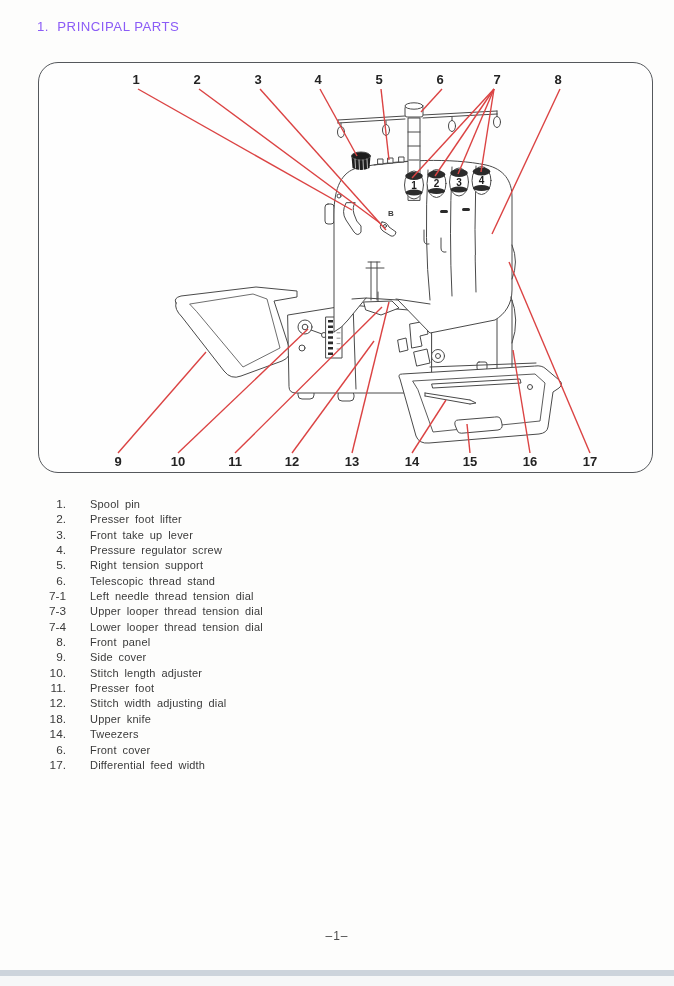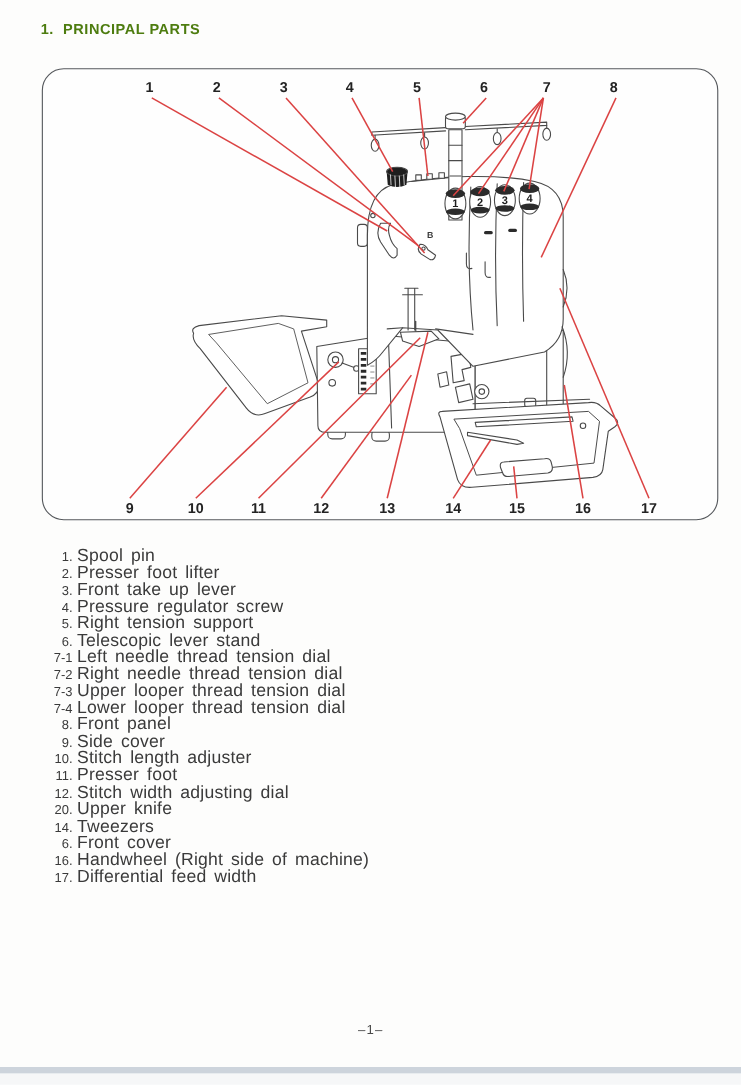--- a/index.html
+++ b/index.html
@@ -1,27 +1,27 @@
 <!DOCTYPE html>
 <html><head>
 <meta charset="utf-8">
 <style>
   html,body{margin:0;padding:0;}
   body{width:674px;height:986px;position:relative;background:#fdfdfc;overflow:hidden;
        font-family:"Liberation Sans","DejaVu Sans",sans-serif;}
   .page{position:absolute;inset:0;}
-  .title{position:absolute;left:37px;top:19px;font-size:13.2px;font-weight:700;
-         color:#4d7c0f;letter-spacing:.5px;white-space:pre;}
+  .title{position:absolute;left:37px;top:19px;font-size:13.2px;font-weight:400;
+         color:#8b5cf6;letter-spacing:.5px;white-space:pre;}
   .figure-box{position:absolute;left:38px;top:62px;width:613px;height:409px;
               border:1.4px solid #55585c;border-radius:20px;background:#fefefe;}
   .figure-box svg{position:absolute;left:-1px;top:-1px;}
   .parts{position:absolute;left:40px;top:497px;width:420px;}
   .parts .row{display:flex;height:15.35px;align-items:baseline;}
   .parts .num{width:26px;text-align:right;font-size:11.8px;color:#3a3a3a;flex:0 0 26px;}
-  .parts .lbl{margin-left:4px;font-size:16px;color:#3a3a3a;letter-spacing:.2px;word-spacing:2.5px;}
+  .parts .lbl{margin-left:24px;font-size:11px;color:#3a3a3a;letter-spacing:.2px;word-spacing:2.5px;}
   .footer{position:absolute;left:0;top:929px;width:674px;text-align:center;
           font-size:12px;color:#4a4a4a;letter-spacing:1px;}
   .strip{position:absolute;left:0;top:970px;width:674px;height:6px;background:#cdd4dc;}
   .strip-below{position:absolute;left:0;top:976px;width:674px;height:10px;background:#f6f7f8;}
   text.co-num{font:700 13px "Liberation Sans","DejaVu Sans",sans-serif;fill:#232323;}
   text.dial-num{font:700 10px "Liberation Sans","DejaVu Sans",sans-serif;fill:#1d1d1d;}
   text.plate{font:700 8px "Liberation Sans","DejaVu Sans",sans-serif;fill:#3a3a3a;}
 </style>
 </head>
 <body>
@@ -217,31 +217,27 @@
       <div class="row">
         <span class="num">4.</span>
         <span class="lbl">Pressure regulator screw</span>
       </div>
       <div class="row">
         <span class="num">5.</span>
         <span class="lbl">Right tension support</span>
       </div>
       <div class="row">
         <span class="num">6.</span>
-        <span class="lbl">Telescopic lever stand</span>
+        <span class="lbl">Telescopic thread stand</span>
       </div>
       <div class="row">
         <span class="num">7-1</span>
         <span class="lbl">Left needle thread tension dial</span>
       </div>
       <div class="row">
-        <span class="num">7-2</span>
-        <span class="lbl">Right needle thread tension dial</span>
-      </div>
-      <div class="row">
         <span class="num">7-3</span>
         <span class="lbl">Upper looper thread tension dial</span>
       </div>
       <div class="row">
         <span class="num">7-4</span>
         <span class="lbl">Lower looper thread tension dial</span>
       </div>
       <div class="row">
         <span class="num">8.</span>
         <span class="lbl">Front panel</span>
@@ -256,34 +252,30 @@
       </div>
       <div class="row">
         <span class="num">11.</span>
         <span class="lbl">Presser foot</span>
       </div>
       <div class="row">
         <span class="num">12.</span>
         <span class="lbl">Stitch width adjusting dial</span>
       </div>
       <div class="row">
-        <span class="num">20.</span>
+        <span class="num">18.</span>
         <span class="lbl">Upper knife</span>
       </div>
       <div class="row">
         <span class="num">14.</span>
         <span class="lbl">Tweezers</span>
       </div>
       <div class="row">
         <span class="num">6.</span>
         <span class="lbl">Front cover</span>
-      </div>
-      <div class="row">
-        <span class="num">16.</span>
-        <span class="lbl">Handwheel (Right side of machine)</span>
       </div>
       <div class="row">
         <span class="num">17.</span>
         <span class="lbl">Differential feed width</span>
       </div>
     </div>
 
   <div class="footer">–1–</div>
   <div class="strip"></div>
   <div class="strip-below"></div>

